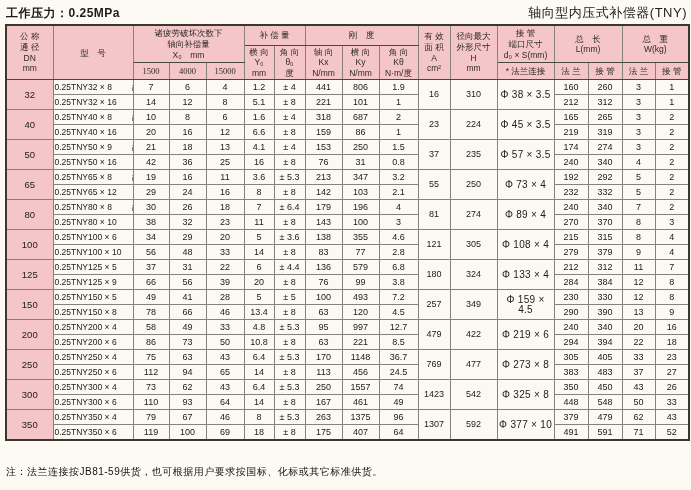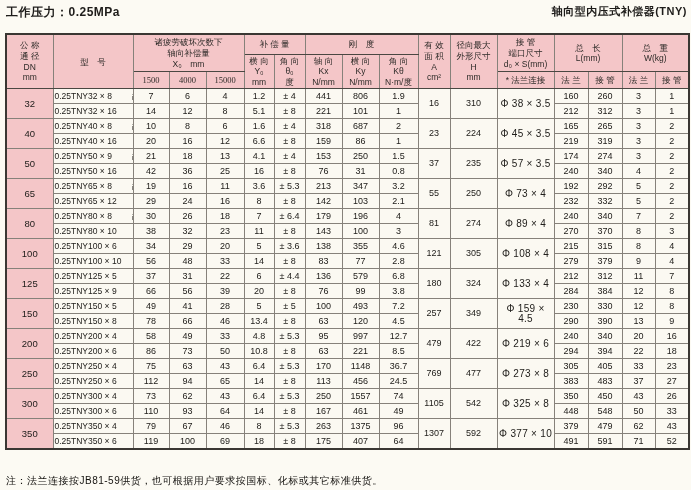--- a/index.html
+++ b/index.html
@@ -4,25 +4,25 @@
 <style>
   * { box-sizing: border-box; margin: 0; padding: 0; }
   html,body { width: 691px; height: 490px; }
   body {
     background: #fcfaf3;
     font-family: "Liberation Sans", sans-serif;
     color: #1e1c1a;
     overflow: hidden;
   }
   .topbar {
-    display: flex; justify-content: space-between; align-items: flex-start;
-    padding: 4px 4px 12px 6px;
+    display: flex; justify-content: space-between; align-items: flex-end;
+    padding: 4px 4px 2px 6px;
   }
   .topbar .left-title  { font-size: 12px; font-weight: bold; letter-spacing: .5px; }
-  .topbar .right-title { font-size: 11px; font-weight: bold; letter-spacing: .5px; }
+  .topbar .right-title { font-size: 13px; font-weight: normal; letter-spacing: .5px; }
 
   table.spec {
     border-collapse: collapse; table-layout: fixed;
     width: 683px; margin-left: 5px;
     border: 2px solid #3a3733;
     padding-left: 44px;
   }
   th, td { border: 1px solid #86817a; overflow: hidden; }
 
   thead th {
@@ -629,21 +629,21 @@
             </span>
           </span></td>
         <td>73</td>
         <td>62</td>
         <td>43</td>
         <td>6.4</td>
         <td>± 5.3</td>
         <td>250</td>
         <td>1557</td>
         <td>74</td>
-        <td rowspan="2">1105</td>
+        <td rowspan="2">1423</td>
         <td rowspan="2">542</td>
         <td rowspan="2" class="pipe">Φ 325 × 8</td>
         <td>350</td>
         <td>450</td>
         <td>43</td>
         <td>26</td>
       </tr>
       <tr class="row-b">
         <td><span class="mwrap">
             <span class="model-label">0.25TNY300 × 6</span>

